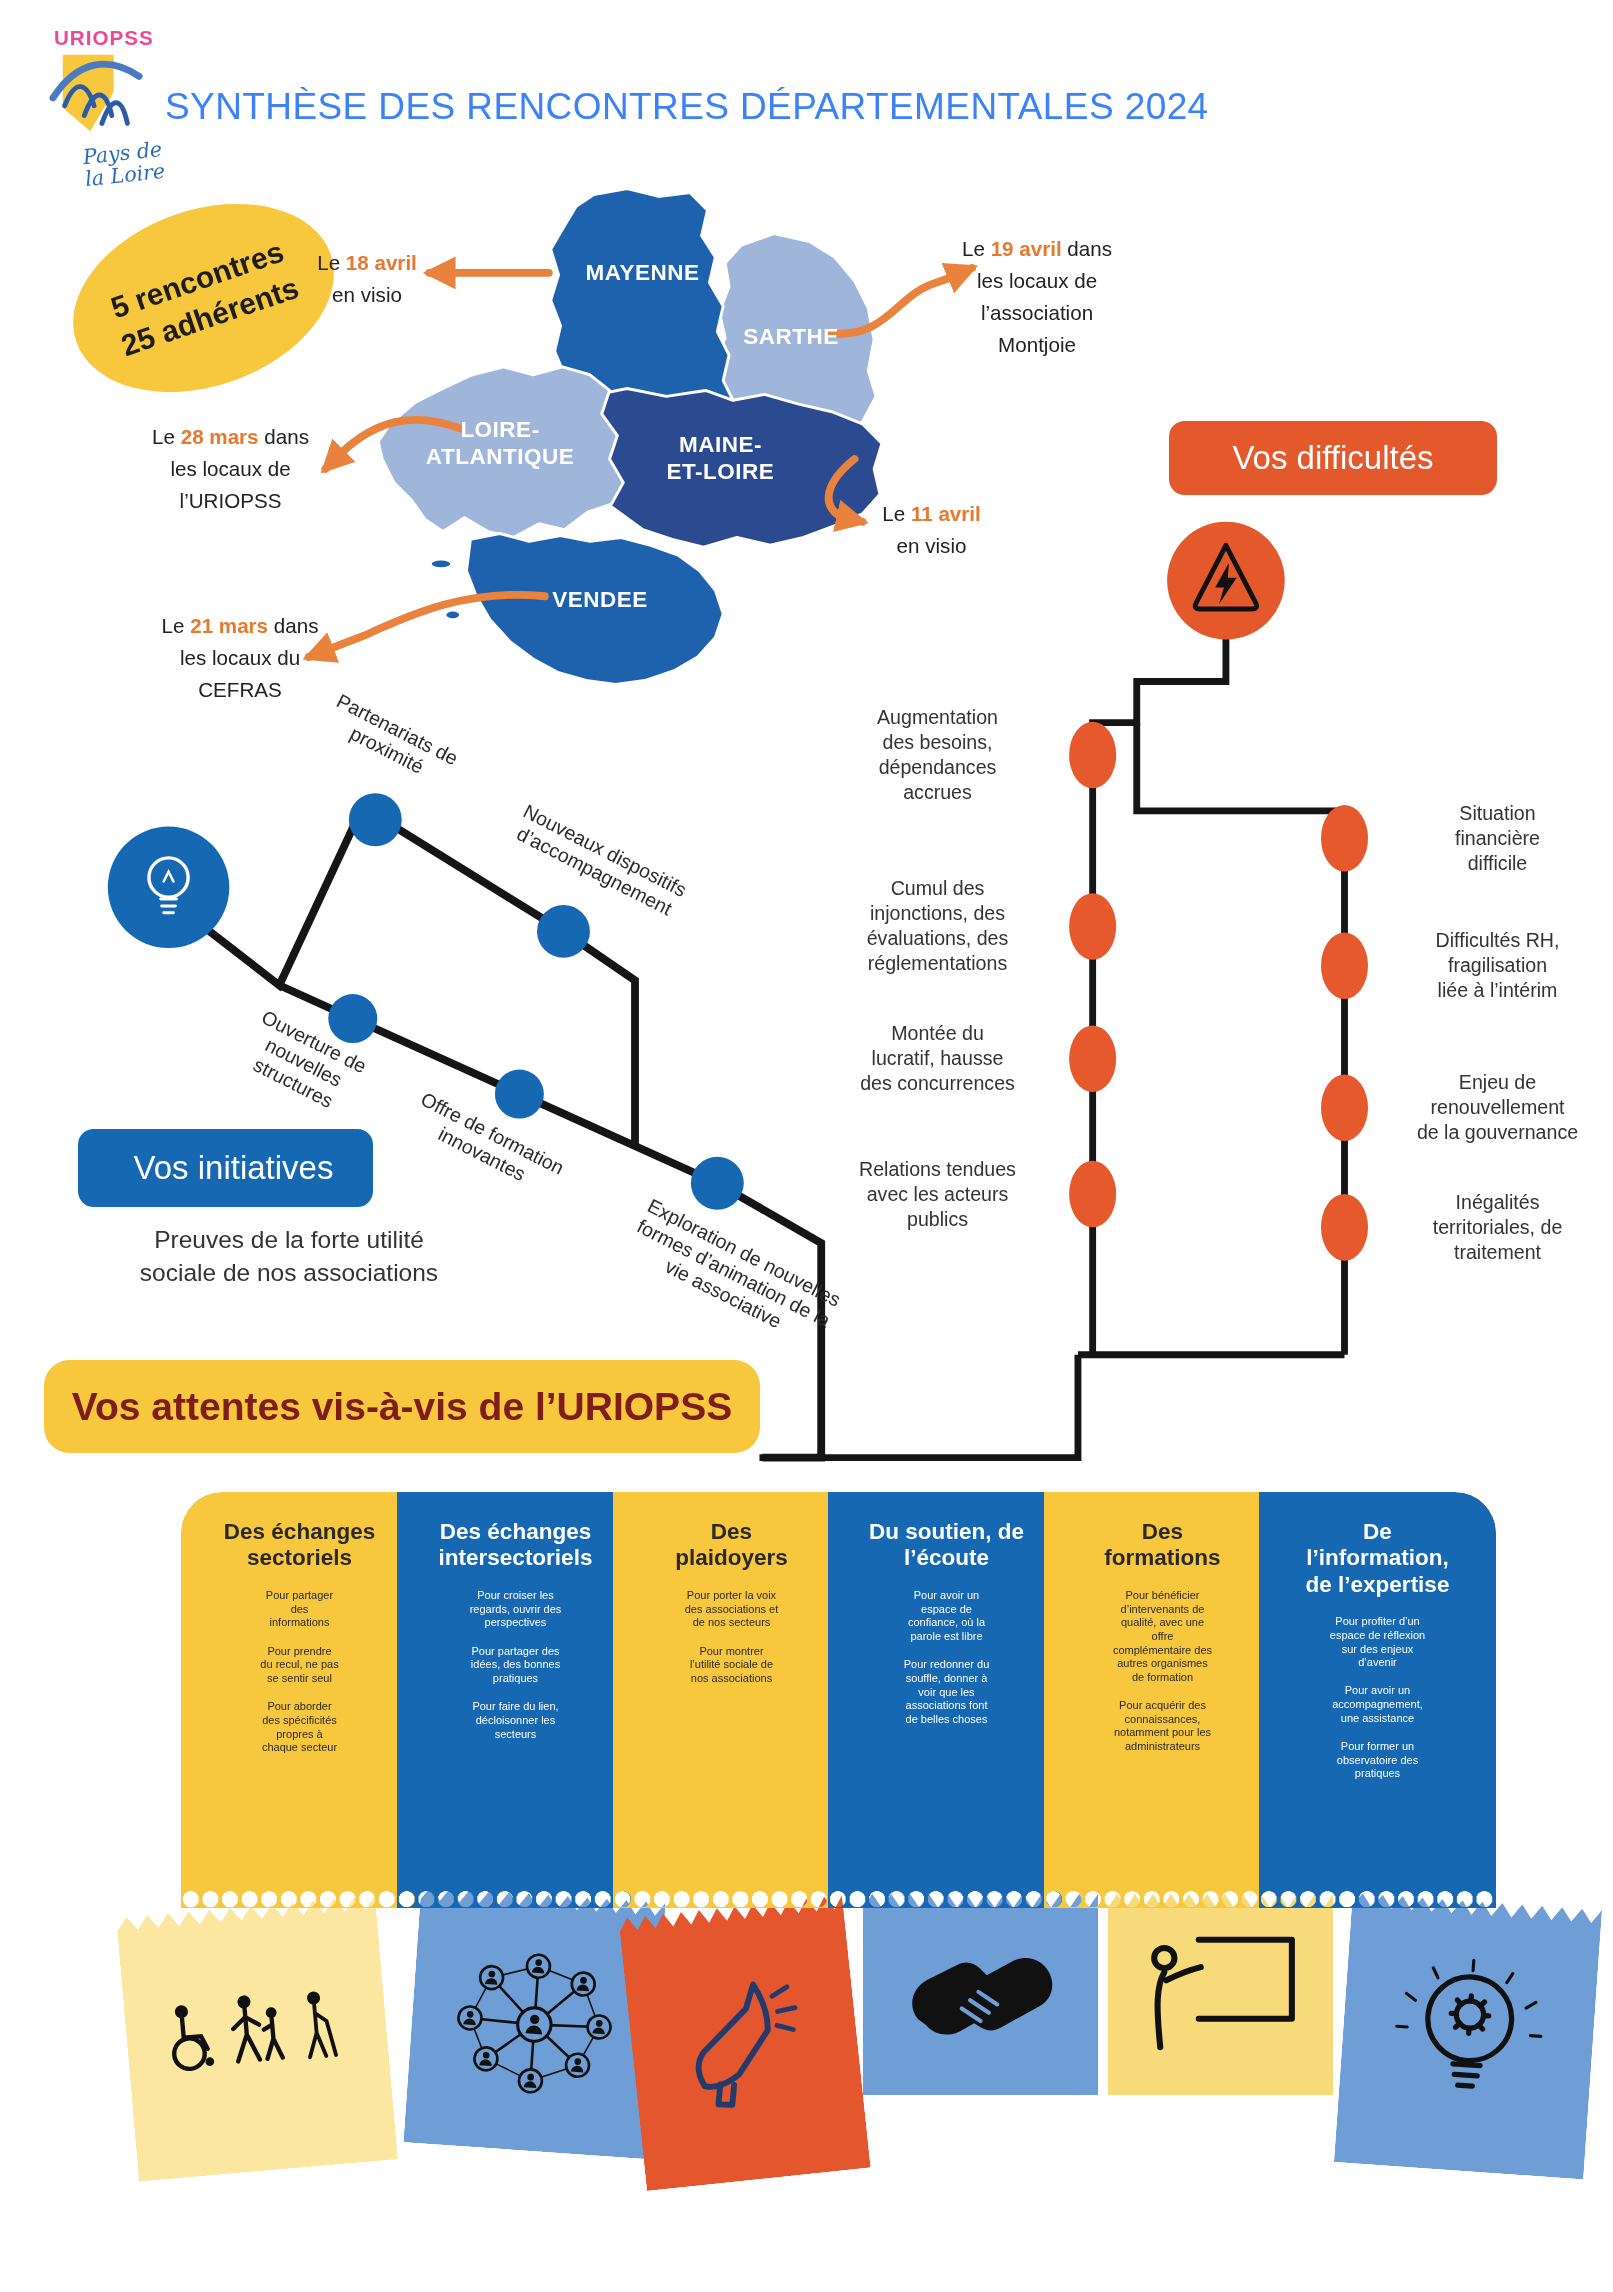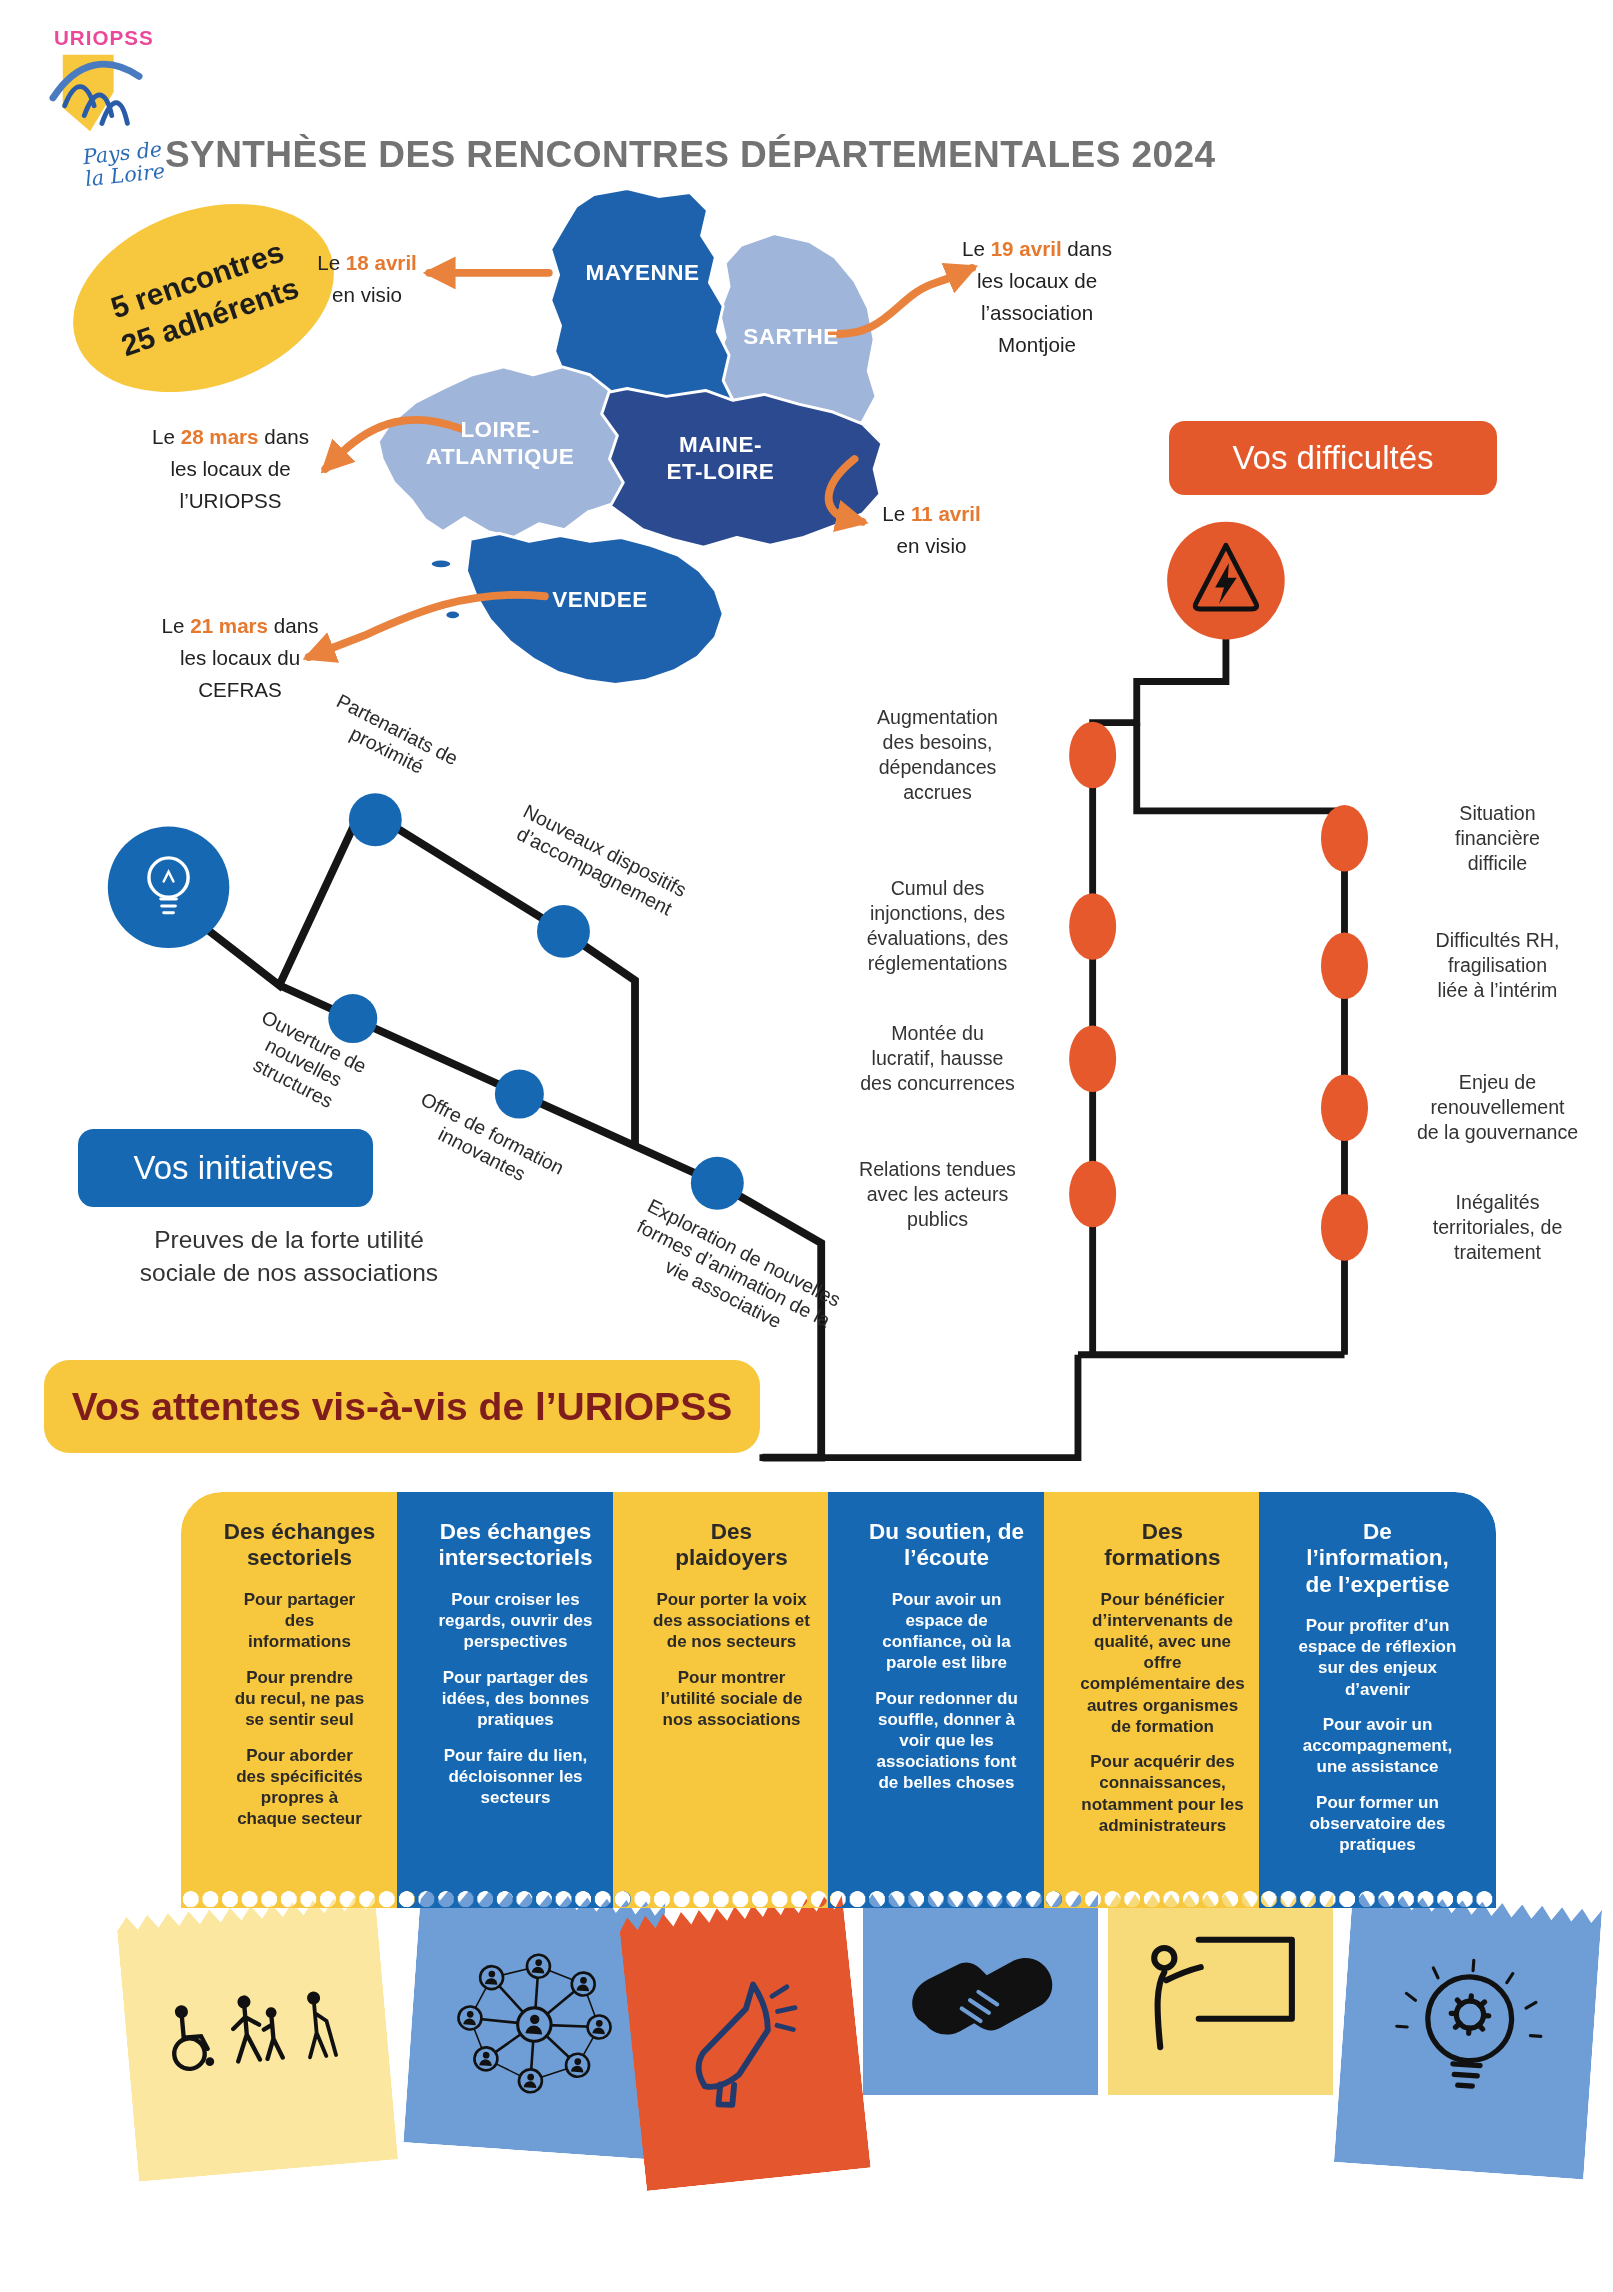--- a/index.html
+++ b/index.html
@@ -5,21 +5,21 @@
   html,body{margin:0;padding:0;background:#e9e9e9;}
   .poster{position:relative;width:1613px;height:2293px;background:#ffffff;overflow:hidden;
           font-family:"Liberation Sans",sans-serif;color:#222;}
   .abs{position:absolute;}
   .pre{white-space:pre-line;}
   svg{display:block;}
 
   .logo-org{font-size:20.6px;font-weight:700;color:#ec4899;letter-spacing:1px;}
   .logo-region{font-size:20.6px;font-style:italic;font-family:"DejaVu Serif","Liberation Serif",serif;
                color:#2a6cb5;line-height:1.05;transform:rotate(-6deg);}
-  .page-title{font-size:37px;font-weight:700;color:#737373;letter-spacing:0.4px;margin-top:48px;}
+  .page-title{font-size:37px;font-weight:400;color:#3b82f6;letter-spacing:0.4px;}
 
   .badge{background:#f7c73e;border-radius:50%;transform:rotate(-19deg);
          display:flex;align-items:center;justify-content:center;text-align:center;}
   .badge-text{font-size:30px;font-weight:700;color:#1d1d1b;line-height:1.3;}
 
   .dep-label{font-size:22.5px;font-weight:700;color:#fff;text-align:center;line-height:1.2;letter-spacing:0.5px;}
 
   .ann{font-size:20.6px;color:#222;line-height:1.55;text-align:center;}
   .ann .date{color:#e5792f;font-weight:700;}
 
@@ -41,21 +41,21 @@
        padding:27.4px 9.8px 0;text-align:center;
        -webkit-mask-image:radial-gradient(circle at 9.8px calc(100% - 8.8px),transparent 7.8px,#000 8.3px);
        -webkit-mask-size:19.6px 100%;-webkit-mask-repeat:repeat-x;
        mask-image:radial-gradient(circle at 9.8px calc(100% - 8.8px),transparent 7.8px,#000 8.3px);
        mask-size:19.6px 100%;mask-repeat:repeat-x;}
   .col.yellow{background:#f7c73e;color:#2b2a28;}
   .col.blue{background:#1668b3;color:#ffffff;}
   .col.r-tl{border-top-left-radius:41px;}
   .col.r-tr{border-top-right-radius:41px;}
   .col .ctitle{font-size:22.5px;font-weight:700;line-height:1.16;margin:0 0 17.6px;}
-  .col .citem{font-size:17px;font-weight:700;line-height:1.24;margin:0 0 14.7px;}
+  .col .citem{font-size:11px;font-weight:400;line-height:1.24;margin:0 0 14.7px;}
 
   .stamp{z-index:1;display:flex;align-items:center;justify-content:center;
          clip-path:polygon(0 13.7px,4% 0,8% 13.7px,12% 0,16% 13.7px,20% 0,24% 13.7px,28% 0,32% 13.7px,36% 0,
                            40% 13.7px,44% 0,48% 13.7px,52% 0,56% 13.7px,60% 0,64% 13.7px,68% 0,72% 13.7px,76% 0,
                            80% 13.7px,84% 0,88% 13.7px,92% 0,96% 13.7px,100% 0,100% 100%,0 100%);}
 </style>
 </head>
 <body>
 
 <div class="poster">

